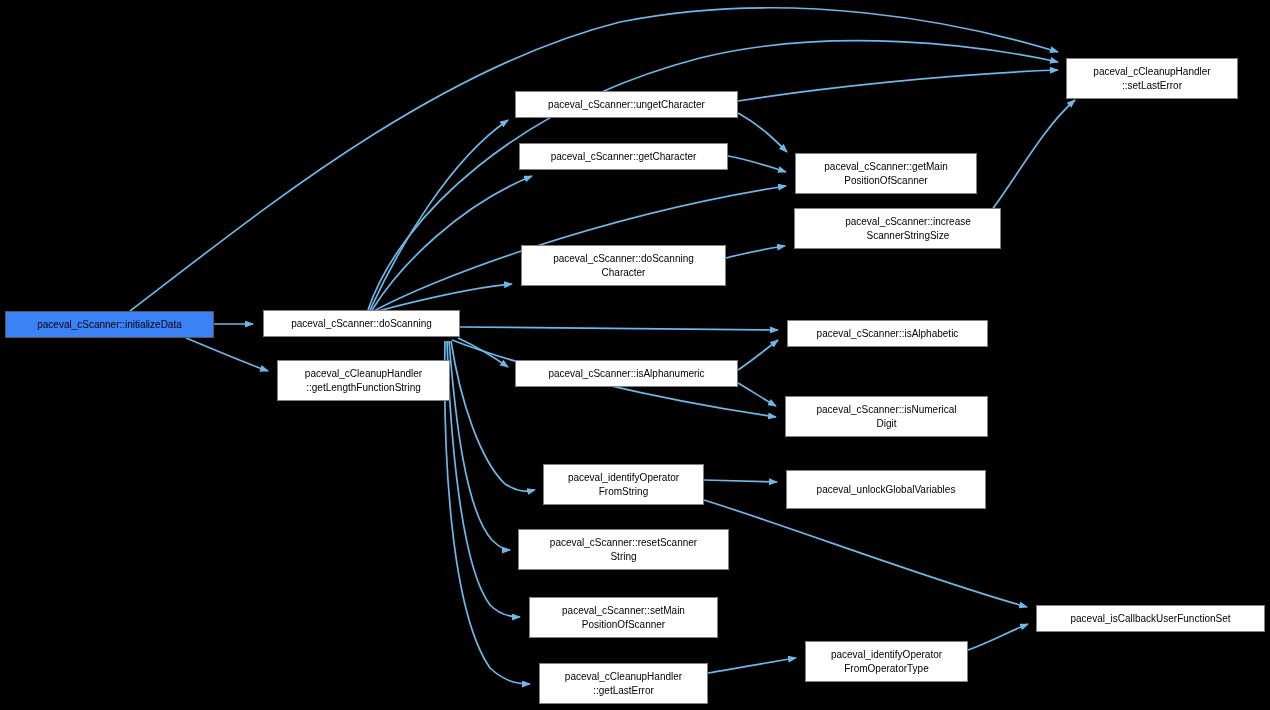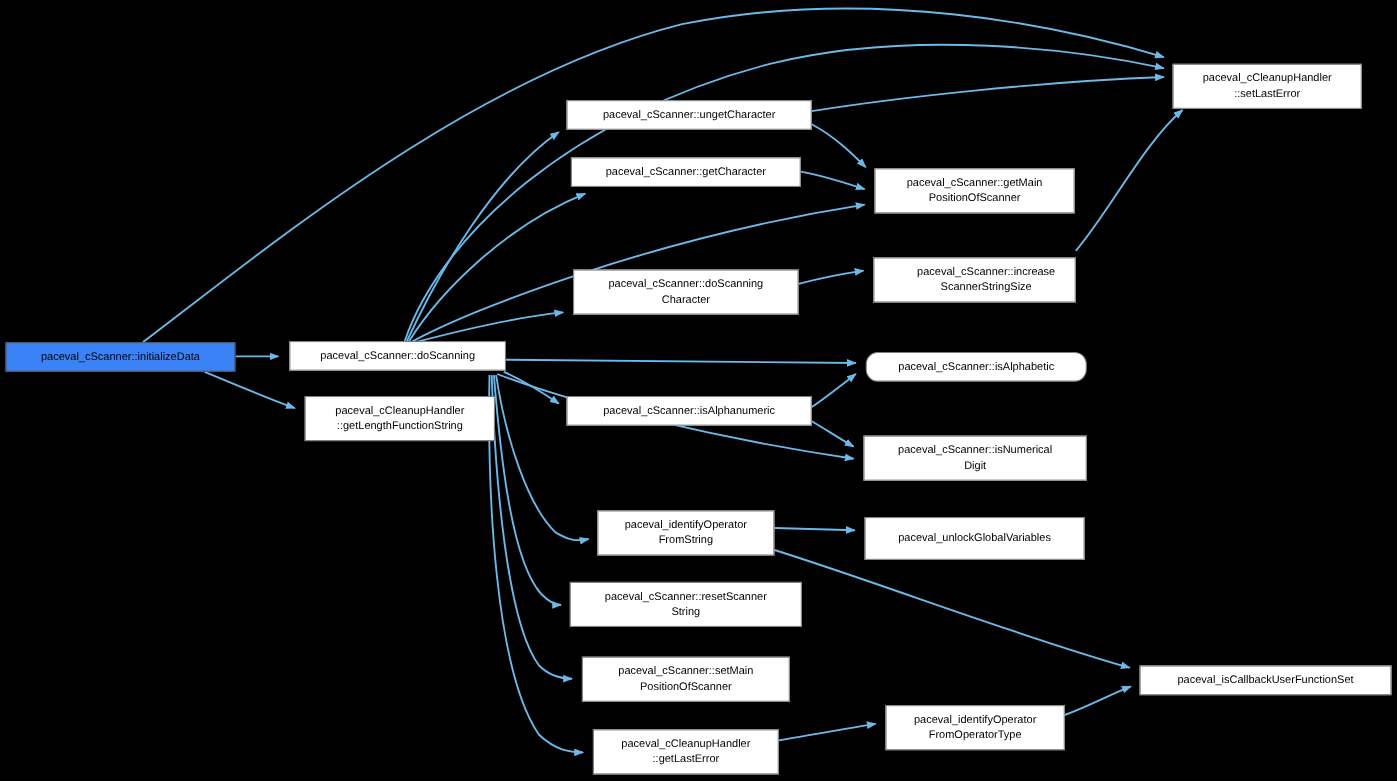--- a/index.html
+++ b/index.html
@@ -68,23 +68,23 @@
       <div class="node" style="left: 543px; top: 464px; width: 161px; height: 41px;"><span>paceval_identifyOperator
 FromString</span></div>
       <div class="node" style="left: 518px; top: 529px; width: 211px; height: 41px; align-items: center;"><span>paceval_cScanner::resetScanner
 String</span></div>
       <div class="node" style="left: 529px; top: 597px; width: 189px; height: 41px;"><span>paceval_cScanner::setMain
 PositionOfScanner</span></div>
       <div class="node" style="left: 539px; top: 663px; width: 169px; height: 41px;"><span>paceval_cCleanupHandler
 ::getLastError</span></div>
       <div class="node" style="left: 795px; top: 153px; width: 182px; height: 41px;"><span>paceval_cScanner::getMain
 PositionOfScanner</span></div>
-      <div class="node" style="left: 794px; top: 234px; width: 184px; height: 41px; padding-left: 21px;"><span>paceval_cScanner::increase
+      <div class="node" style="left: 794px; top: 208px; width: 207px; height: 41px; padding-left: 21px;"><span>paceval_cScanner::increase
 ScannerStringSize</span></div>
-      <div class="node" style="left: 787px; top: 320px; width: 201px; height: 27px; border-radius: 11px;"><span>paceval_cScanner::isAlphabetic</span></div>
+      <div class="node" style="left: 787px; top: 320px; width: 201px; height: 27px;"><span>paceval_cScanner::isAlphabetic</span></div>
       <div class="node" style="left: 785px; top: 396px; width: 203px; height: 41px;"><span>paceval_cScanner::isNumerical
 Digit</span></div>
       <div class="node" style="left: 786px; top: 470px; width: 200px; height: 39px;"><span>paceval_unlockGlobalVariables</span></div>
       <div class="node" style="left: 805px; top: 641px; width: 163px; height: 41px;"><span>paceval_identifyOperator
 FromOperatorType</span></div>
       <div class="node" style="left: 1036px; top: 605px; width: 229px; height: 27px;"><span>paceval_isCallbackUserFunctionSet</span></div>
       <div class="node" style="left: 1066px; top: 58px; width: 172px; height: 41px;"><span>paceval_cCleanupHandler
 ::setLastError</span></div>
     </div>
 </div>

